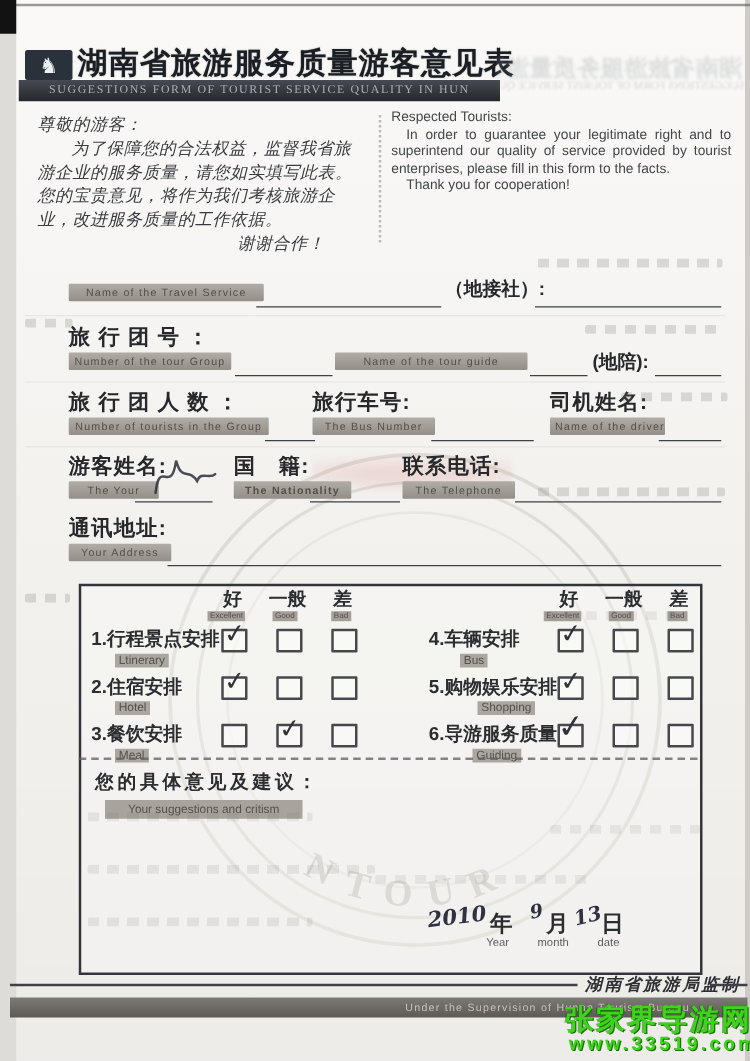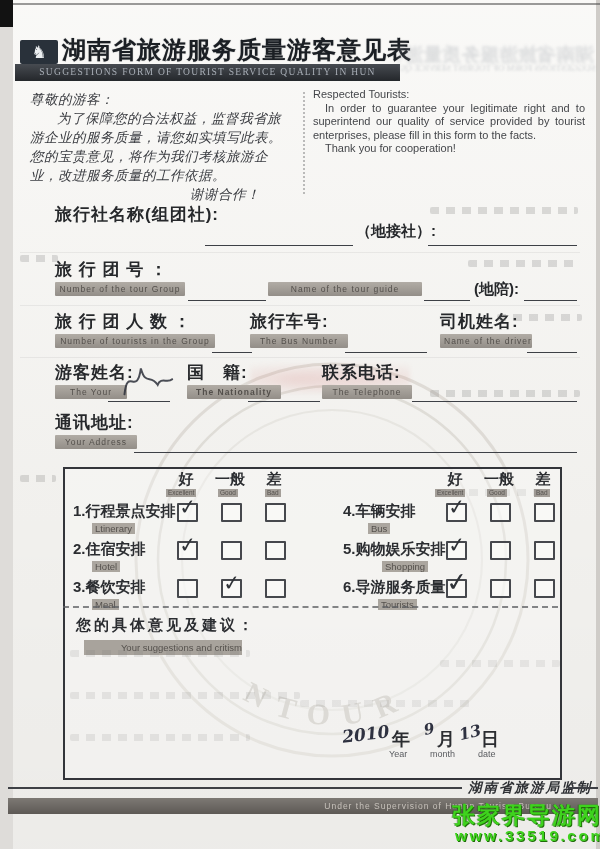--- a/index.html
+++ b/index.html
@@ -52,21 +52,21 @@
             filter:blur(.3px);padding:0 2px;white-space:nowrap;}
   .item-label{font-size:15px;font-weight:bold;white-space:nowrap;color:#2b2d31;}
   .item-sub{font-size:9.5px;background:#aba69f;color:#55514d;padding:0 3px;filter:blur(.3px);white-space:nowrap;}
   .cbx{width:17px;height:15px;border:2px solid #46484d;border-radius:1px;background:rgba(252,252,250,.6);}
   .cbx .tick{display:none;position:absolute;left:0px;top:-10px;font-size:21px;font-weight:bold;
              color:#2f3237;transform:rotate(-6deg);font-family:"DejaVu Sans",sans-serif;}
   .cbx.checked .tick{display:block;}
   .cbx.big .tick{font-size:26px;top:-14px;left:-2px;}
   .dash-sep{left:63px;top:606px;width:495px;border-top:2px dashed #5c5e62;opacity:.75;}
   .sugg-label{left:76px;top:616px;font-size:15px;font-weight:bold;letter-spacing:3px;color:#2b2d31;white-space:nowrap;}
-  .sugg-sub{left:84px;top:640px;width:158px;text-align:right;font-size:9.5px;background:#a8a39c;
+  .sugg-sub{left:84px;top:640px;width:158px;text-align:center;font-size:9.5px;background:#a8a39c;
             color:#55514d;padding:2px 0;filter:blur(.3px);}
   
   .hw{font-family:"DejaVu Serif",serif;font-style:italic;font-weight:bold;color:#2e3140;white-space:nowrap;}
   .date-cn{font-size:18px;font-weight:bold;color:#2b2d31;}
   .date-sub{font-size:9px;color:#5a5c60;}
   
   .foot-line{border-top:2px solid #3e4045;}
   .foot-cn{left:468px;top:779px;font-size:13.5px;font-weight:bold;letter-spacing:2px;color:#2e3034;white-space:nowrap;font-style:italic;}
   .foot-bar{left:8px;top:798px;width:590px;height:16px;line-height:16px;
             background:linear-gradient(180deg,#7d7974,#5d5955);text-align:right;padding-right:46px;
@@ -117,21 +117,21 @@
     <p class="body">为了保障您的合法权益，监督我省旅游企业的服务质量，请您如实填写此表。您的宝贵意见，将作为我们考核旅游企业，改进服务质量的工作依据。</p>
     <p class="closing">谢谢合作！</p>
   </div>
   <div class="abs intro-divider"></div>
   <div class="abs intro-en">
     <p>Respected Tourists:</p>
     <p class="ind">In order to guarantee your legitimate right and to superintend our quality of service provided by tourist enterprises, please fill in this form to the facts.</p>
     <p class="ind">Thank you for cooperation!</p>
   </div>
 
-  <div class="abs flabel" style="left:55px;top:203px;">旅行社名称(组团社):</div>
+  <div class="abs fsub" style="left:55px;top:227px;width:148px;">Name of the Travel Service</div>
   <div class="abs uline" style="left:205px;top:245px;width:148px;"></div>
   <div class="abs flabel2" style="left:356px;top:222px;">（地接社）:</div>
   <div class="abs uline" style="left:428px;top:245px;width:149px;"></div>
 
   <div class="abs flabel" style="left:55px;top:258px;">旅 行 团 号 ：</div>
   <div class="abs fsub" style="left:55px;top:282px;width:122px;">Number of the tour Group</div>
   <div class="abs uline" style="left:188px;top:300px;width:78px;"></div>
   <div class="abs fsub" style="left:268px;top:282px;width:146px;">Name of the tour guide</div>
   <div class="abs uline" style="left:424px;top:300px;width:46px;"></div>
   <div class="abs flabel2" style="left:474px;top:280px;">(地陪):</div>
@@ -214,21 +214,21 @@
 
   <div class="abs item-label" style="left:73px;top:578px;"><span>3.</span><span>餐饮安排</span></div>
   <div class="abs item-sub" style="left:92px;top:599px;">Meal</div>
   <div class="abs cbx" style="left:177px;top:579px;"></div>
   <div class="abs cbx checked" style="left:221px;top:579px;">
       <span class="tick">✓</span>
     </div>
   <div class="abs cbx" style="left:265px;top:579px;"></div>
 
   <div class="abs item-label" style="left:343px;top:578px;"><span>6.</span><span>导游服务质量</span></div>
-  <div class="abs item-sub" style="left:378px;top:599px;">Tourists</div>
+  <div class="abs item-sub" style="left:378px;top:599px;">Guiding</div>
   <div class="abs cbx big checked" style="left:446px;top:579px;">
       <span class="tick">✓</span>
     </div>
   <div class="abs cbx" style="left:490px;top:579px;"></div>
   <div class="abs cbx" style="left:534px;top:579px;"></div>
 
   <div class="abs dash-sep"></div>
   <div class="abs sugg-label">您的具体意见及建议：</div>
   <div class="abs sugg-sub">Your suggestions and critism</div>
   <div class="abs" style="left:66px;top:660px;width:488px;height:60px;"></div>

